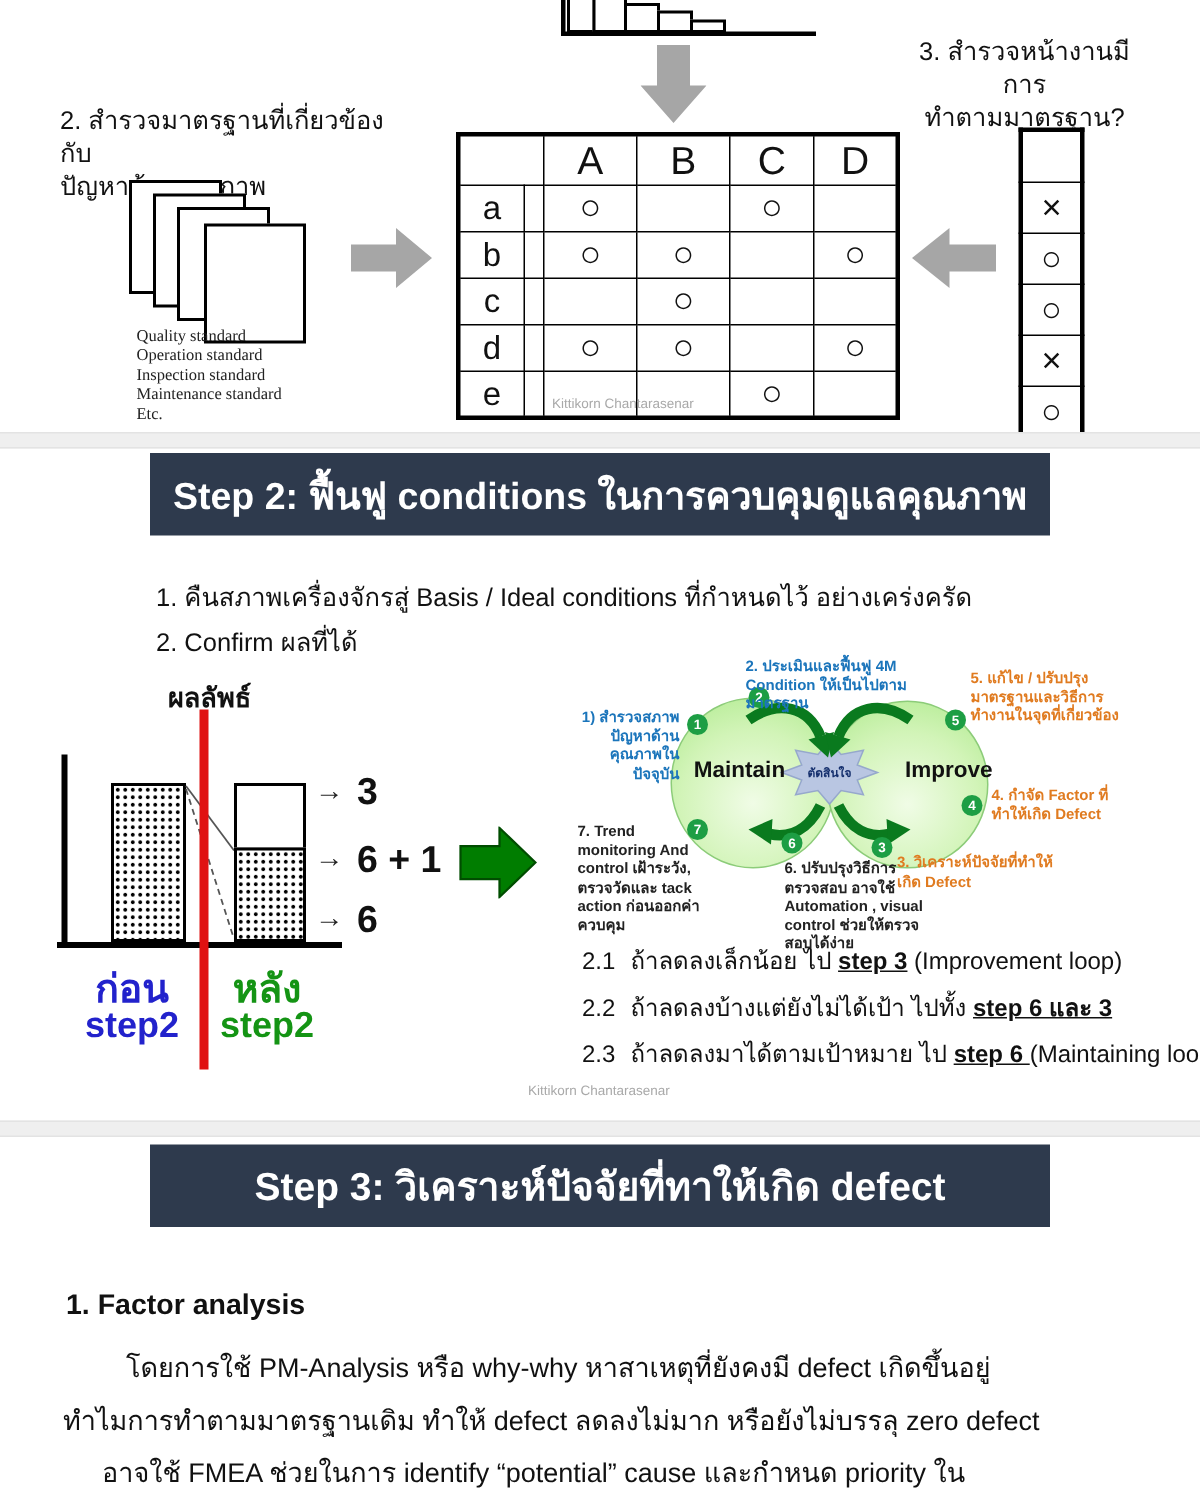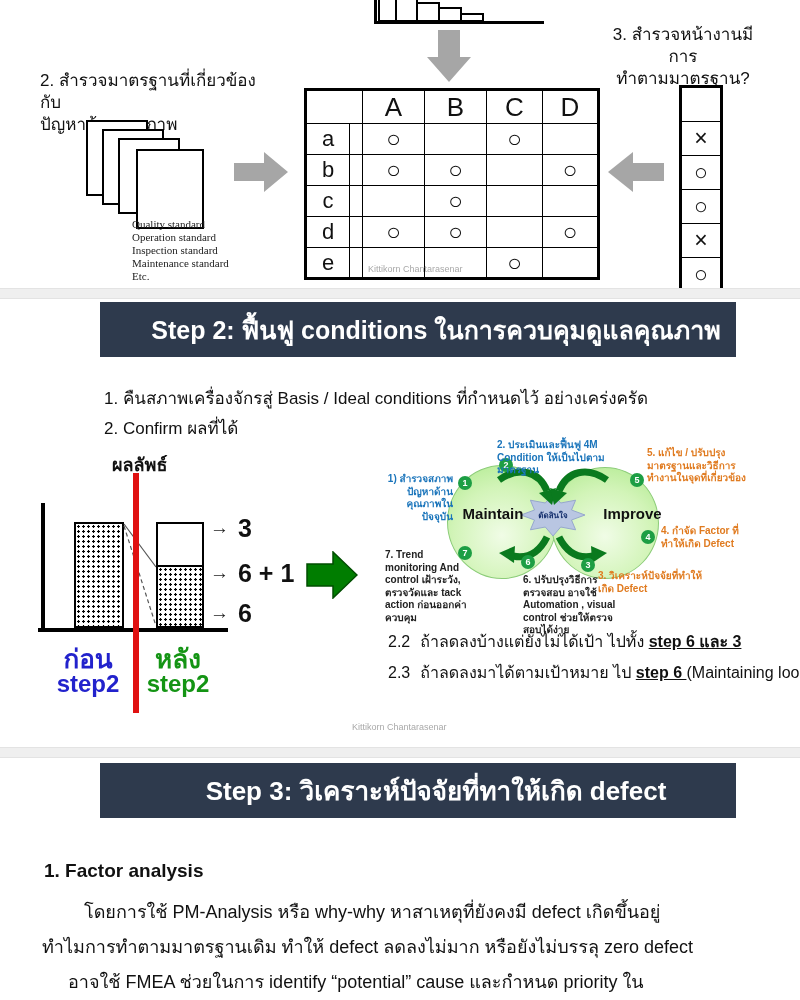--- a/index.html
+++ b/index.html
@@ -17,24 +17,24 @@
   #matrix tr{height:31px;}
   #matrix tr.mh{height:34px;}
   #matrix .colh{font-size:26px;}
   #matrix .rl{font-size:22px;}
   .sym{font-size:24px;line-height:1;}
   
   #checkstrip{position:absolute;left:663px;top:85px;border-collapse:collapse;table-layout:fixed;border:3px solid #000;background:#fff;}
   #checkstrip td{border:1.5px solid #000;width:36px;height:31px;text-align:center;vertical-align:middle;font-size:23px;line-height:1;}
   
   .banner{position:absolute;left:100px;width:600px;background:#2e3a4d;color:#fff;font-weight:bold;
-          text-align:center;display:flex;align-items:center;justify-content:center;padding-left:36px;}
+          text-align:center;display:flex;align-items:center;justify-content:center;}
   
   .t17{font-size:17px;}
-  .serif{font-family:"Liberation Serif", serif;font-size:11px;line-height:13px;color:#222;margin-left:41px;}
+  .serif{font-family:"Liberation Serif", serif;font-size:11px;line-height:13px;color:#222;}
   .wm{font-size:9px;color:#a9a9a9;}
   .doc{position:absolute;box-sizing:border-box;border:2px solid #000;background:#fff;}
   
   .dotted{box-sizing:border-box;border:2px solid #000;background-color:#fff;
           background-image:radial-gradient(circle,#000 1px,transparent 1.45px);background-size:5px 5px;}
   .whitebox{box-sizing:border-box;border:2px solid #000;background:#fff;}
   .axis{background:#000;}
   .level{position:absolute;display:flex;align-items:center;gap:9px;height:26px;}
   .level .arr{font-size:19px;color:#222;}
   .level .num{font-size:25px;font-weight:bold;}
@@ -278,20 +278,23 @@
   <div class="vlabel vblue" style="left:112px;top:6px;width:140px;">2. ประเมินและฟื้นฟู 4M Condition ให้เป็นไปตามมาตรฐาน</div>
   <div class="vlabel vorange" style="left:213px;top:137px;width:110px;">3. วิเคราะห์ปัจจัยที่ทำให้เกิด Defect</div>
   <div class="vlabel vorange" style="left:276px;top:92px;width:100px;">4. กำจัด Factor ที่ทำให้เกิด Defect</div>
   <div class="vlabel vorange" style="left:262px;top:14px;width:115px;">5. แก้ไข / ปรับปรุงมาตรฐานและวิธีการทำงานในจุดที่เกี่ยวข้อง</div>
   <div class="vlabel vblack" style="left:122px;top:141px;width:95px;margin-left:16px;">6. ปรับปรุงวิธีการตรวจสอบ อาจใช้ Automation , visual control ช่วยให้ตรวจสอบได้ง่าย</div>
   <div class="vlabel vblack" style="left:0;top:116px;width:92px;">7. Trend monitoring And control เฝ้าระวัง, ตรวจวัดและ tack action ก่อนออกค่าควบคุม</div>
 </div>
 
 <div id="points">
   <div class="pt">
+    <span class="num">2.1</span><span>ถ้าลดลงเล็กน้อย ไป </span><span class="step">step 3</span><span> (Improvement loop)</span>
+  </div>
+  <div class="pt">
     <span class="num">2.2</span><span>ถ้าลดลงบ้างแต่ยังไม่ได้เป้า ไปทั้ง </span><span class="step">step 6 และ 3</span><span></span>
   </div>
   <div class="pt">
     <span class="num">2.3</span><span>ถ้าลดลงมาได้ตามเป้าหมาย ไป </span><span class="step">step 6 </span><span>(Maintaining loop)</span>
   </div>
 </div>
 
 <div class="abs wm" style="left:352px;top:722px;">Kittikorn Chantarasenar</div>
 
 <div class="abs pagegap" style="top:747px;"></div>

